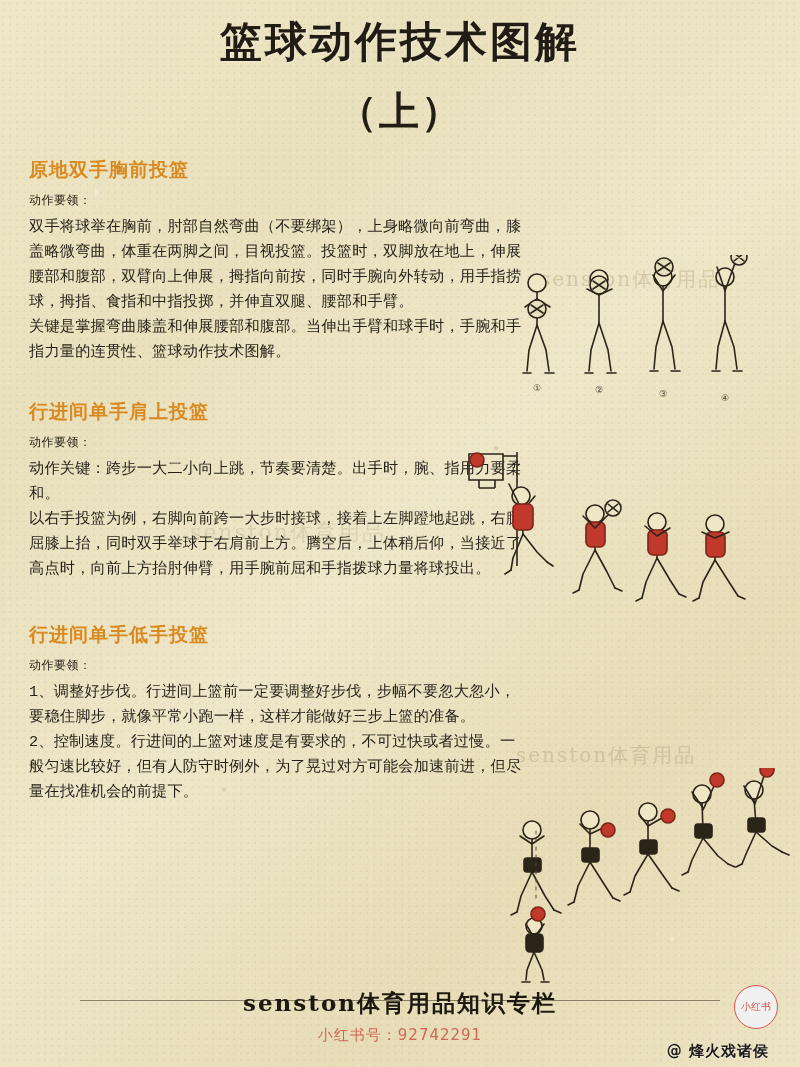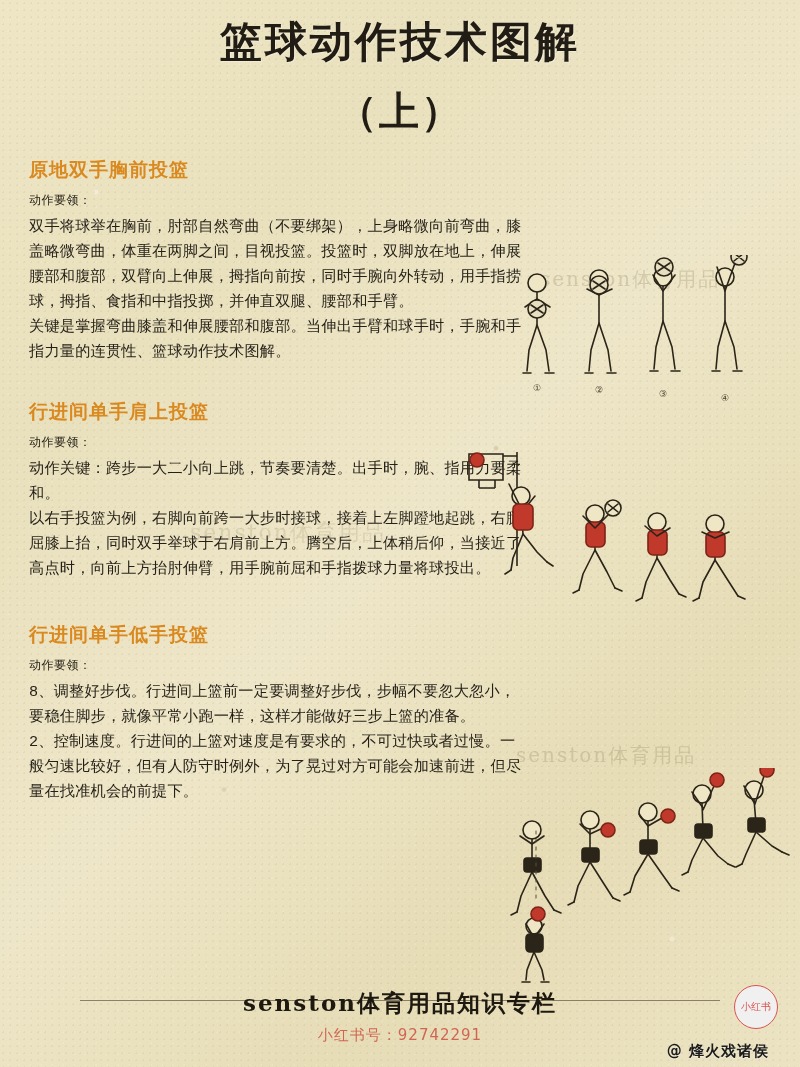--- a/index.html
+++ b/index.html
@@ -207,21 +207,21 @@
     <div class="body-text">
       <p>动作关键：跨步一大二小向上跳，节奏要清楚。出手时，腕、指用力要柔和。</p>
       <p>以右手投篮为例，右脚向前跨一大步时接球，接着上左脚蹬地起跳，右腿屈膝上抬，同时双手举球于右肩前上方。腾空后，上体稍后仰，当接近了高点时，向前上方抬肘伸臂，用手腕前屈和手指拨球力量将球投出。</p>
     </div>
   </div>
 
   <div class="section sec3">
     <div class="sec-head">行进间单手低手投篮</div>
     <div class="sec-sub">动作要领：</div>
     <div class="body-text">
-      <p>8、调整好步伐。行进间上篮前一定要调整好步伐，步幅不要忽大忽小，要稳住脚步，就像平常小跑一样，这样才能做好三步上篮的准备。</p>
+      <p>1、调整好步伐。行进间上篮前一定要调整好步伐，步幅不要忽大忽小，要稳住脚步，就像平常小跑一样，这样才能做好三步上篮的准备。</p>
       <p>2、控制速度。行进间的上篮对速度是有要求的，不可过快或者过慢。一般匀速比较好，但有人防守时例外，为了晃过对方可能会加速前进，但尽量在找准机会的前提下。</p>
     </div>
   </div>
 
   <div class="figures fig1">
     <svg width="265" height="155" viewBox="0 0 265 155">
       <g stroke="#2b2418" stroke-width="1.6" fill="none" stroke-linecap="round" stroke-linejoin="round">
 
         <g>
           <circle cx="32" cy="28" r="9" fill="#efe6c6"></circle>

